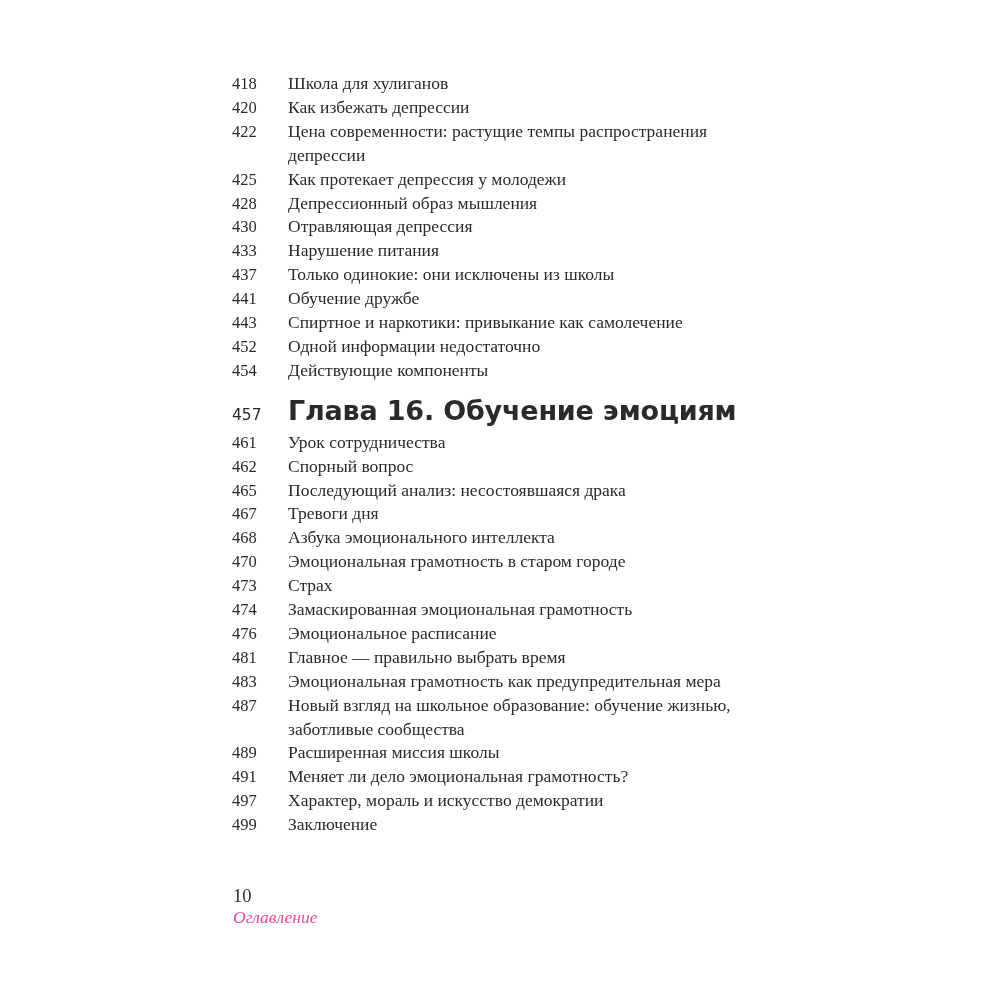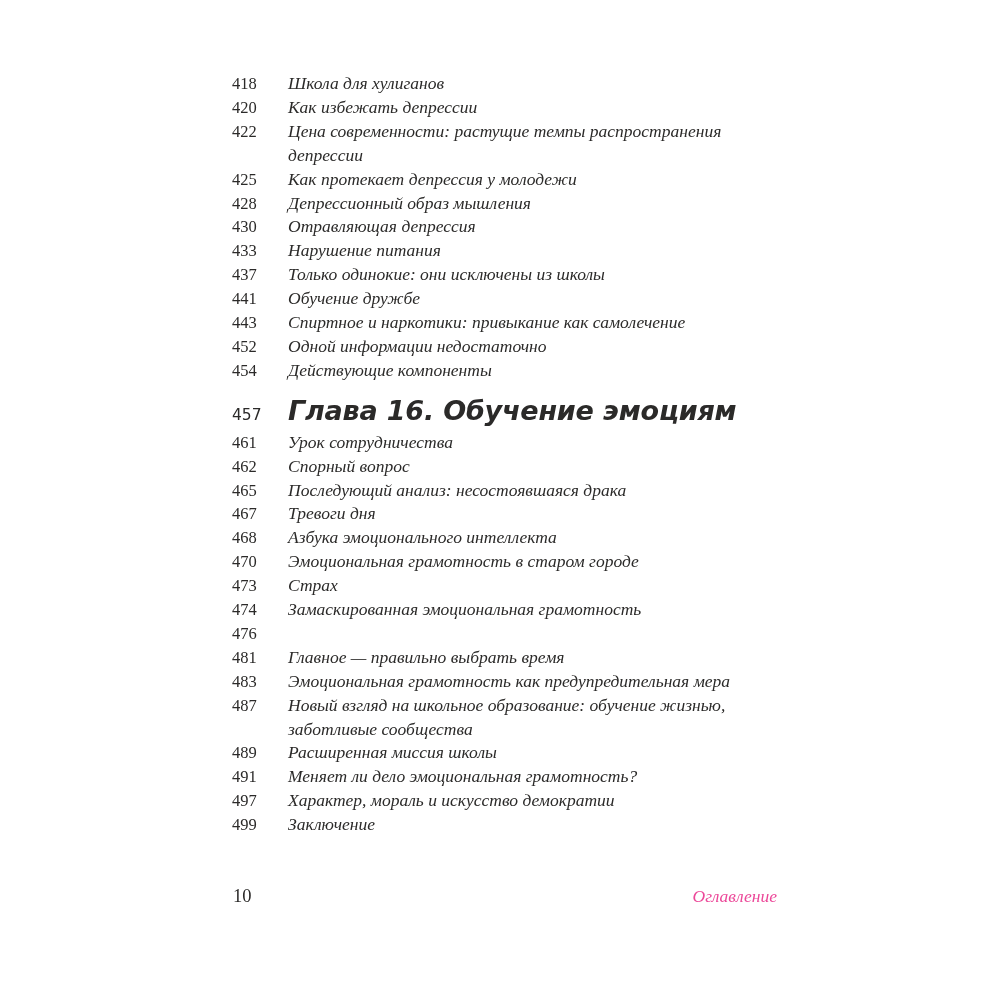--- a/index.html
+++ b/index.html
@@ -30,21 +30,20 @@
   }
   .pagecol {
     flex: 0 0 56px;
     width: 56px;
     font-size: 16.5px;
     font-variant-numeric: lining-nums;
   }
   .titlecol {
     flex: 1;
     white-space: pre-line;
-    font-style: italic;
   }
   .row.chapter {
     margin-top: 14px;
     margin-bottom: 3px;
   }
   .row.chapter .titlecol {
     font-family: "DejaVu Sans", "Liberation Sans", sans-serif;
     font-weight: bold;
     font-size: 27px;
     line-height: 28px;
@@ -55,20 +54,21 @@
     font-size: 15.5px;
   }
   .footer {
     position: absolute;
     left: 233px;
     right: 223px;
     top: 886px;
     display: flex;
     justify-content: space-between;
     align-items: baseline;
+    flex-direction: column;
   }
   .footer .pagenum {
     font-size: 18.5px;
   }
   .footer .running {
     font-style: italic;
     font-size: 17.5px;
     color: #ec4899;
   }
 </style>
@@ -159,20 +159,21 @@
   <div class="row">
     <span class="pagecol">473</span>
     <span class="titlecol">Страх</span>
   </div>
   <div class="row">
     <span class="pagecol">474</span>
     <span class="titlecol">Замаскированная эмоциональная грамотность</span>
   </div>
   <div class="row">
     <span class="pagecol">476</span>
+    <span class="titlecol">Эмоциональное расписание</span>
   </div>
   <div class="row">
     <span class="pagecol">481</span>
     <span class="titlecol">Главное — правильно выбрать время</span>
   </div>
   <div class="row">
     <span class="pagecol">483</span>
     <span class="titlecol">Эмоциональная грамотность как предупредительная мера</span>
   </div>
   <div class="row">

